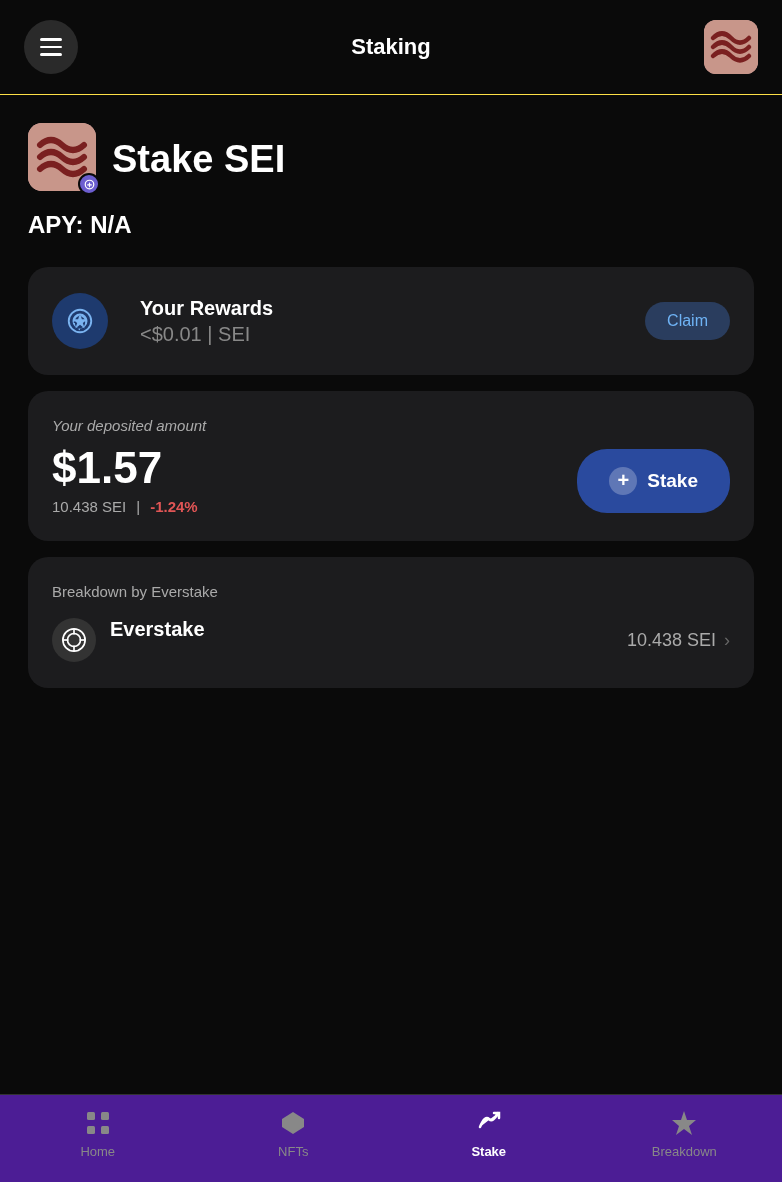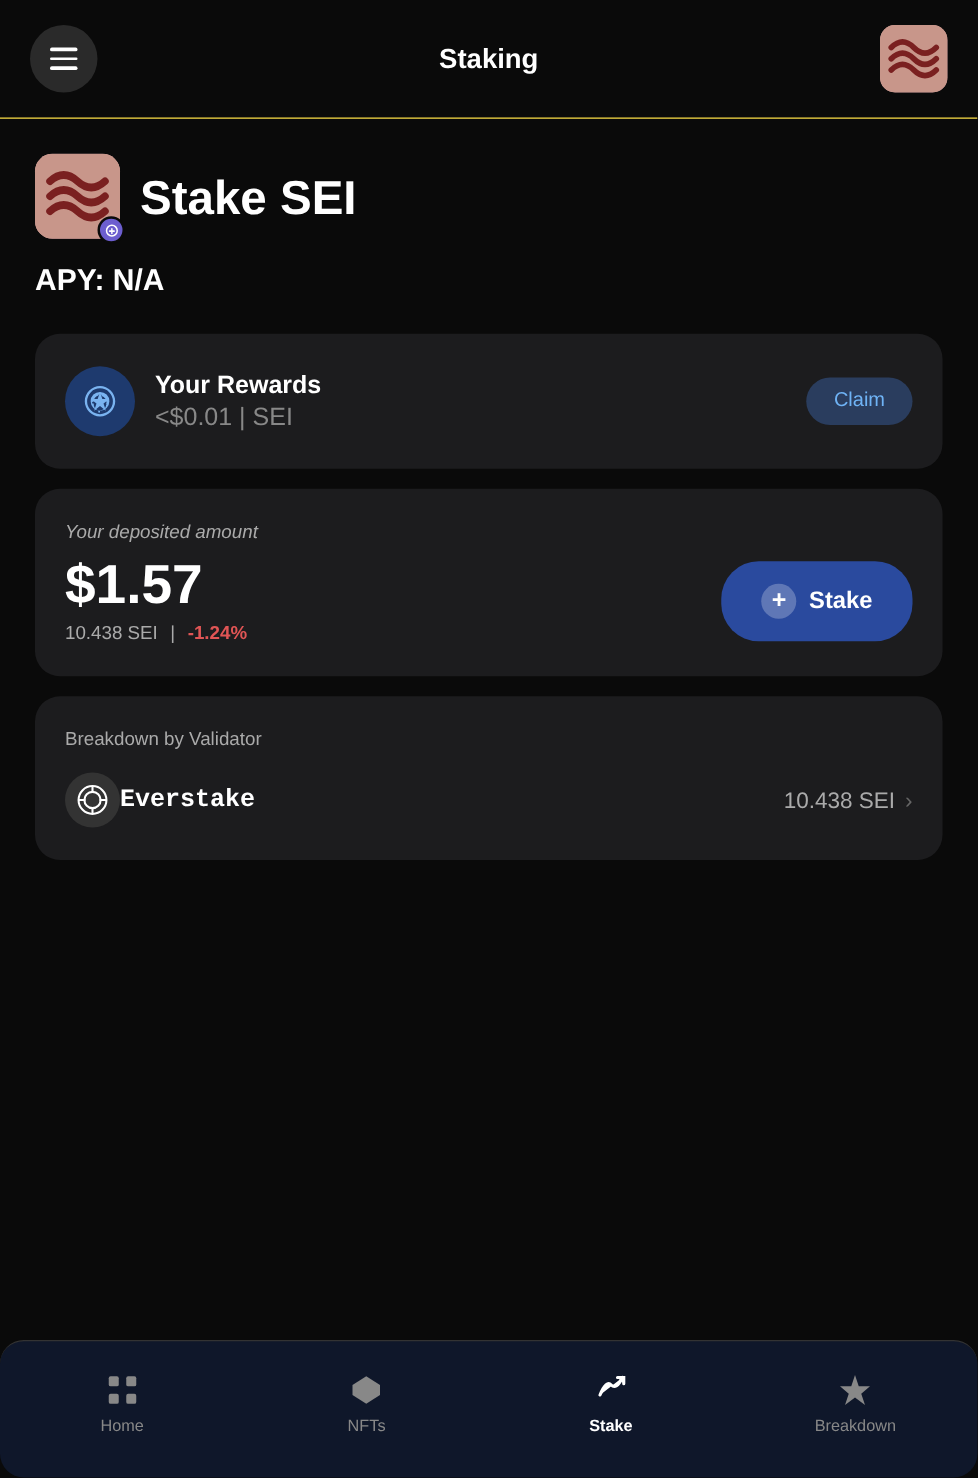--- a/index.html
+++ b/index.html
@@ -136,21 +136,21 @@
     
     .rewards-row {
       display: flex;
       align-items: center;
       justify-content: space-between;
     }
 
     .rewards-left {
       display: flex;
       align-items: center;
-      gap: 16px;
+      gap: 32px;
     }
 
     .rewards-icon {
       width: 56px;
       height: 56px;
       background: #1e3a6e;
       border-radius: 50%;
       display: flex;
       align-items: center;
       justify-content: center;
@@ -258,22 +258,21 @@
     }
 
     .validator-row {
       display: flex;
       align-items: center;
       justify-content: space-between;
     }
 
     .validator-left {
       display: flex;
-      align-items: center;
-      font-family: Liberation Mono, monospace;
+      gap: 14px;
     }
 
     .validator-icon {
       width: 44px;
       height: 44px;
       background: #333;
       border-radius: 50%;
       display: flex;
       align-items: center;
       justify-content: center;
@@ -304,28 +303,27 @@
       font-size: 18px;
       color: #666;
     }
 
     
     .bottom-nav {
       position: fixed;
       bottom: 0;
       left: 0;
       width: 782px;
-      height: 110px;
-      background: #0f172a;
+      height: 88px;
+      background: #4c1d95;
       border-top: 1px solid #333;
       display: flex;
       align-items: center;
       justify-content: space-around;
       padding: 10px 0 20px;
-      border-radius: 19px;
     }
 
     .nav-item {
       display: flex;
       flex-direction: column;
       align-items: center;
       gap: 6px;
       cursor: pointer;
       min-width: 80px;
     }
@@ -437,21 +435,21 @@
         </div>
       </div>
       <button class="stake-btn">
         <span class="stake-btn-plus">+</span>
         <span>Stake</span>
       </button>
     </div>
   </div>
 
   <div class="card">
-    <div class="validator-label">Breakdown by Validator</div>
+    <div class="validator-label">Breakdown by Everstake</div>
     <div class="validator-row">
       <div class="validator-left">
         <div class="validator-icon">
           <svg viewBox="0 0 28 28" xmlns="http://www.w3.org/2000/svg" stroke="white" fill="none" stroke-width="1.8">
             <circle cx="14" cy="14" r="12"></circle>
             <circle cx="14" cy="14" r="7"></circle>
             <line x1="14" y1="2" x2="14" y2="8"></line>
             <line x1="14" y1="20" x2="14" y2="26"></line>
             <line x1="2" y1="14" x2="8" y2="14"></line>
             <line x1="20" y1="14" x2="26" y2="14"></line>

